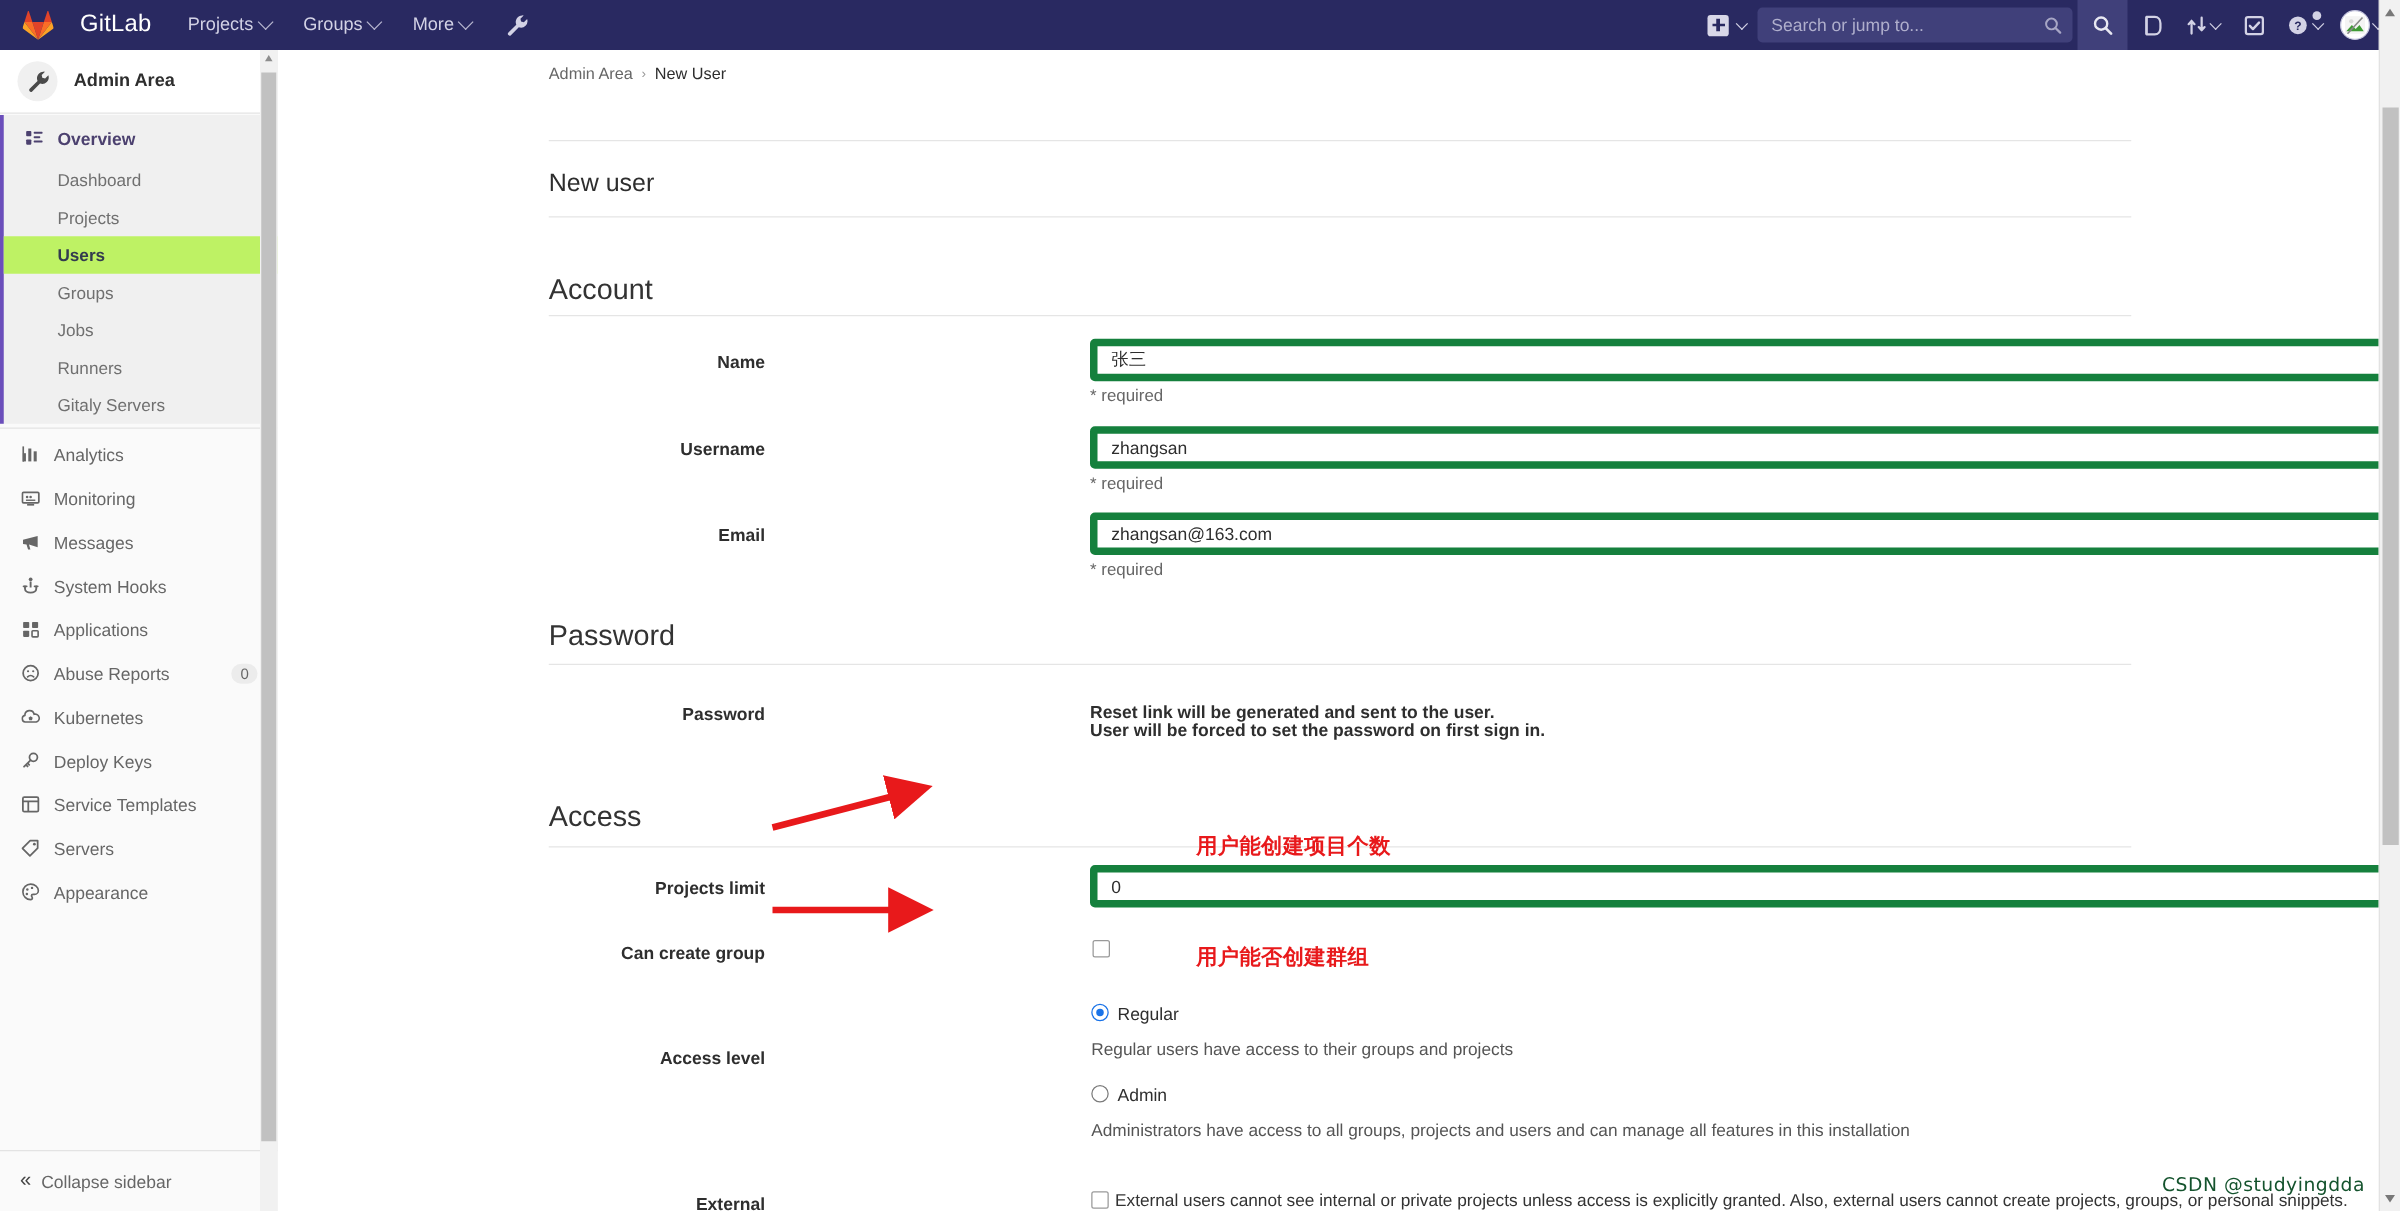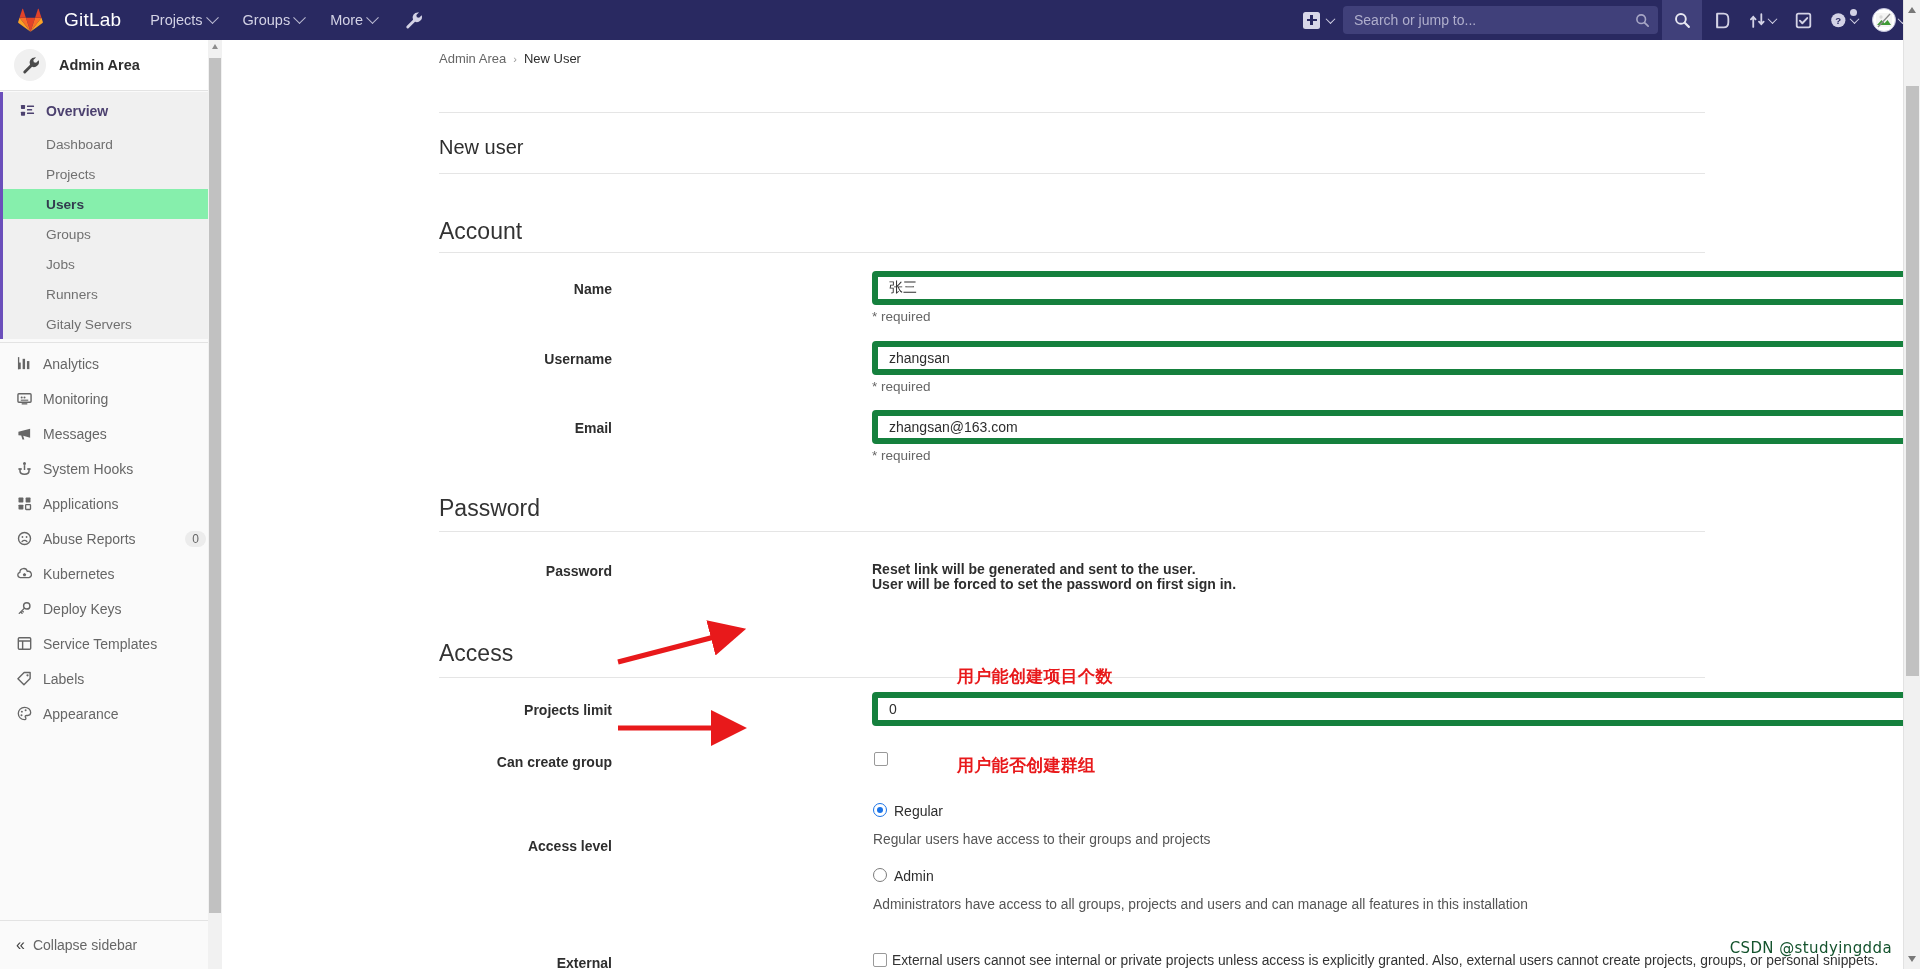--- a/index.html
+++ b/index.html
@@ -43,21 +43,21 @@
     width: 17px; height: 17px; background: #d8d7e8; border-radius: 2.5px;
     position: relative;
   }
   .plus-box::before, .plus-box::after {
     content:''; position:absolute; background:#292961;
   }
   .plus-box::before { left: 7.3px; top: 3.5px; width: 2.4px; height: 10px; }
   .plus-box::after { top: 7.3px; left: 3.5px; height: 2.4px; width: 10px; }
 
   .search-box {
-    width: 315px; height: 28px; background: #40407a; border-radius: 4px;
+    width: 252px; height: 28px; background: #40407a; border-radius: 4px;
     display: flex; align-items: center; padding: 0 8px 0 11px; margin-right: 4px;
     color: #b9b8d3; font-size: 14px; cursor: text; justify-content: space-between;
   }
   .search-ph { opacity: .92; }
   .search-mag { width: 15px; height: 15px; opacity: .85; }
 
   .nav-icon-btn {
     width: 40px; height: 40px; display: flex; align-items: center; justify-content: center;
     cursor: pointer; color: #d3d2e5; position: relative;
   }
@@ -102,21 +102,21 @@
     height: 35px; padding-left: 16px; color: #666; font-size: 14px;
     text-decoration: none; cursor: pointer; white-space: nowrap;
   }
   .sb-link .sb-ico { width: 16px; height: 16px; flex: 0 0 16px; display:flex; align-items:center; justify-content:center; }
   .sb-link.top { font-weight: 600; color: #4c416f; height: 37px; }
   .sb-sub {
     display: flex; align-items: center; height: 30px;
     padding-left: 43px; color: #707070; font-size: 13.7px;
     text-decoration: none; cursor: pointer;
   }
-  .sb-sub.active { background: #86efac; color: #333b4f; font-weight: 600; }
+  .sb-sub.active { background: #bef264; color: #333b4f; font-weight: 600; }
   .sb-badge {
     margin-left: auto; margin-right: 16px; background: #ececec; color: #666;
     border-radius: 9px; font-size: 12px; padding: 1px 7px; font-weight: 400;
   }
   .sb-divider { height: 1px; background: #e3e3e3; margin: 3px 0; }
 
   .sb-footer {
     position: absolute; bottom: 0; left: 0; width: 222px; height: 49px;
     background: #fafafa; border-top: 1px solid #e3e3e3;
     display: flex; align-items: center; gap: 10px; padding-left: 16px;
@@ -462,21 +462,21 @@
       </span>
       <span>Service Templates</span>
     </a>
     <a class="sb-link">
       <span class="sb-ico">
         <svg width="15" height="15" viewBox="0 0 16 16">
             <path d="M7.6 1.6H14v6.4l-6.6 6.6L1 8.2z" fill="none" stroke="#666" stroke-width="1.5" stroke-linejoin="round"></path>
             <circle cx="11.2" cy="4.6" r="1.2" fill="#666"></circle>
           </svg>
       </span>
-      <span>Labels</span>
+      <span>Servers</span>
     </a>
     <a class="sb-link">
       <span class="sb-ico">
         <svg width="15" height="15" viewBox="0 0 16 16">
             <path d="M8 1.4a6.6 6.6 0 000 13.2c1 0 1.5-.6 1.5-1.3 0-.9-.8-1.2-.8-2 0-.7.6-1.2 1.4-1.2h1.3A3.2 3.2 0 0014.6 7c0-3.1-2.9-5.6-6.6-5.6z" fill="none" stroke="#666" stroke-width="1.4"></path>
             <circle cx="5.2" cy="6" r="1.05" fill="#666"></circle>
             <circle cx="9.2" cy="4.6" r="1.05" fill="#666"></circle>
             <circle cx="4.8" cy="9.8" r="1.05" fill="#666"></circle>
           </svg>
       </span>

